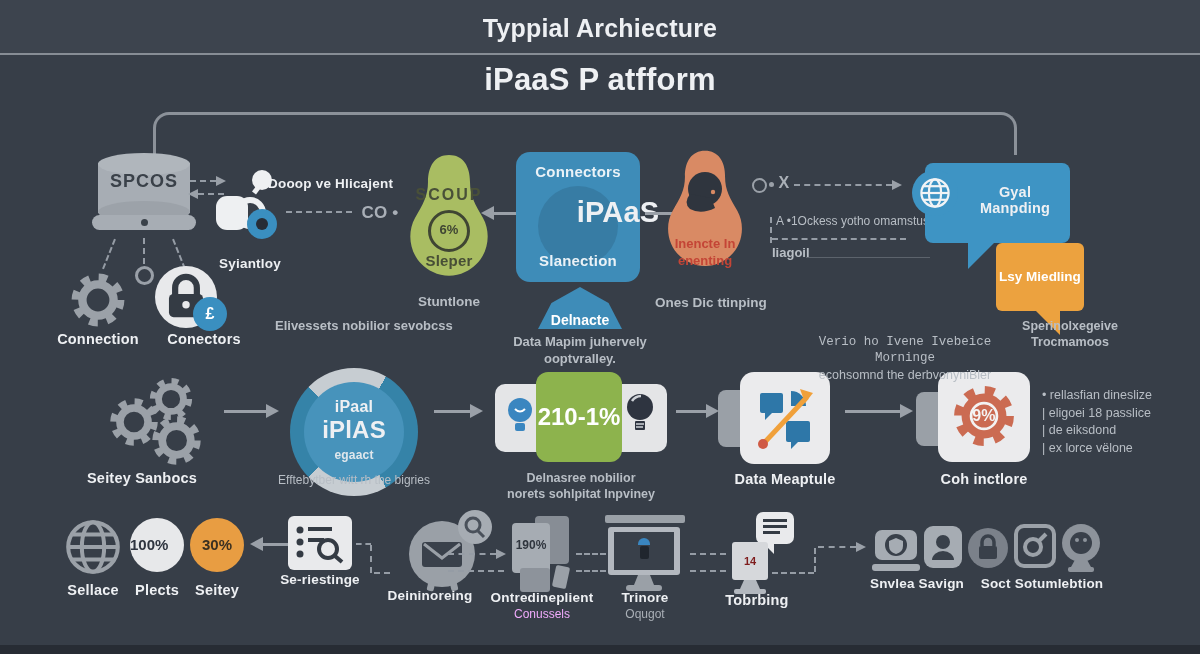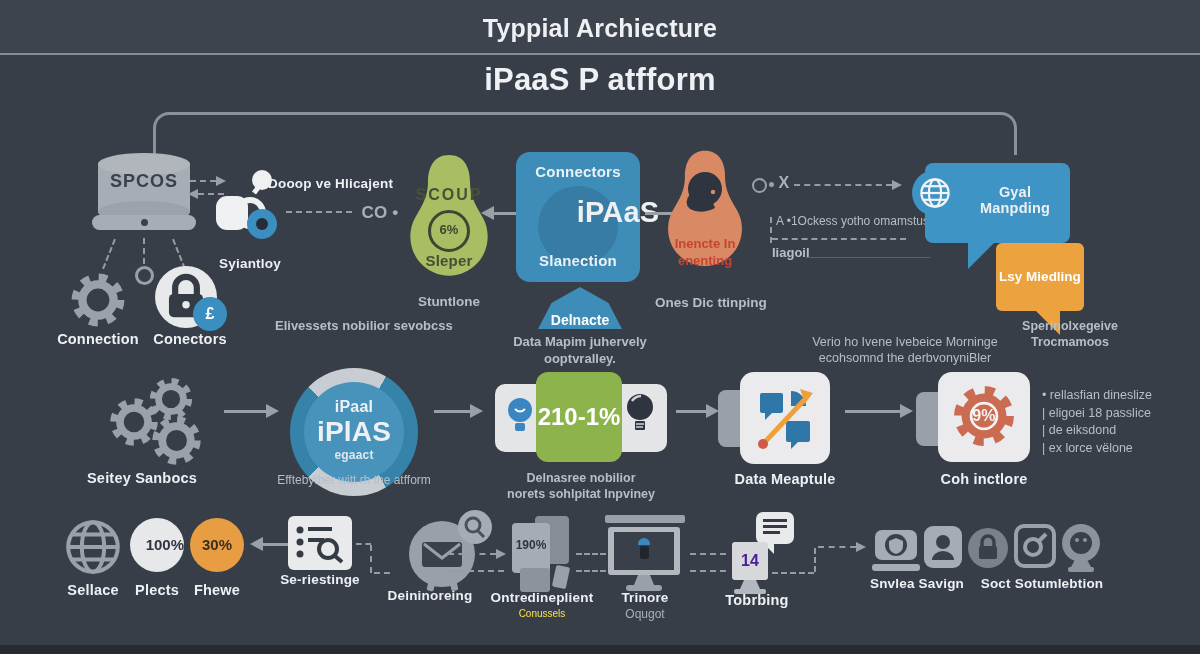--- a/index.html
+++ b/index.html
@@ -96,21 +96,21 @@
   <div class="abs circle" style="left:155px;top:266px;width:62px;height:62px;background:#e8e9eb;">
     <svg viewBox="0 0 40 40" width="62" height="62">
       <path d="M13,19 v-5 a7,7 0 0 1 14,0 v5" fill="none" stroke="#343b44" stroke-width="4"></path>
       <rect x="9" y="18" width="22" height="15" rx="3" fill="#343b44"></rect>
       <circle cx="20" cy="25" r="2.4" fill="#e8e9eb"></circle>
     </svg>
   </div>
   <div class="abs circle" style="left:193px;top:297px;width:34px;height:34px;background:#3a8fc0;text-align:center;">
     <span style="color:#fff;font-weight:700;font-size:16px;line-height:34px;">£</span>
   </div>
-  <div class="lbl" style="left:146px;top:331px;width:88px;">Conectors</div>
+  <div class="lbl" style="left:160px;top:331px;width:88px;">Conectors</div>
 
   <div class="cap" style="left:275px;top:318px;width:210px;text-align:left;font-size:13px;">Elivessets nobilior sevobcss</div>
 
   <div class="abs" style="left:403px;top:152px;width:92px;height:132px;color:#a9bd62;">
     <svg viewBox="0 0 92 132" width="92" height="132">
         <use href="#blob-sym"></use>
       </svg>
   </div>
   <div class="lbl" style="left:403px;top:186px;width:92px;color:#495038;font-size:16px;letter-spacing:2px;">SCOUP</div>
   <div class="abs circle" style="left:428px;top:210px;width:36px;height:36px;border:3px solid #3f4533;text-align:center;">
@@ -196,24 +196,24 @@
     </svg>
   </div>
   <div class="lbl" style="left:82px;top:470px;width:120px;">Seitey Sanbocs</div>
 
   <div class="sline" style="left:224px;top:410px;width:42px;"></div>
   <div class="arr-r" style="left:266px;top:404px;"></div>
 
   <div class="abs circle" style="left:290px;top:368px;width:128px;height:128px;background:conic-gradient(#c7cdd2 0deg 30deg,#3583a8 30deg 150deg,#c7cdd2 150deg 225deg,#3583a8 225deg 315deg,#c7cdd2 315deg 360deg);">
     <div class="abs circle" style="left:14px;top:14px;width:100px;height:100px;background:#4793bb;"></div>
     <div class="lbl" style="left:0;top:30px;width:128px;font-size:16px;">iPaal</div>
-    <div class="lbl" style="left:0;top:48px;width:128px;font-size:28px;">iPlAS</div>
+    <div class="lbl" style="left:0;top:48px;width:128px;font-size:24px;">iPlAS</div>
     <div class="lbl" style="left:0;top:80px;width:128px;font-size:12px;color:#dfe7ec;">egaact</div>
   </div>
-  <div class="cap plain" style="left:272px;top:473px;width:164px;font-size:12px;">Efftebytber witt rh the atfform</div>
+  <div class="cap plain" style="left:272px;top:473px;width:164px;font-size:12px;">Efftebytber witt rh the bigries</div>
 
   <div class="sline" style="left:434px;top:410px;width:36px;"></div>
   <div class="arr-r" style="left:470px;top:404px;"></div>
 
   <div class="abs" style="left:495px;top:384px;width:172px;height:68px;background:#e4e5e7;border-radius:10px;"></div>
   <div class="abs" style="left:505px;top:396px;width:30px;height:44px;">
     <svg viewBox="0 0 30 44" width="30" height="44">
       <circle cx="15" cy="14" r="12" fill="#3a86c0"></circle>
       <path d="M10,13 q5,5 10,0" fill="none" stroke="#fff" stroke-width="2"></path>
       <rect x="10" y="27" width="10" height="8" rx="2" fill="#3a86c0"></rect>
@@ -271,40 +271,40 @@
   <div class="lbl" style="left:932px;top:471px;width:104px;text-align:center;">Coh inctlore</div>
 
   <div class="cap plain" style="left:1042px;top:388px;width:150px;text-align:left;font-size:12.5px;line-height:1.25;">
     <span style="display:block;margin-bottom:2px;">•  rellasfian dineslize</span>
     <span style="display:block;margin-bottom:2px;">|  eligoei 18  passlice</span>
     <span style="display:block;margin-bottom:2px;">|  de eiksdond</span>
     <span style="display:block;">|  ex lorce vëlone</span>
   </div>
 
   <div class="cap plain" style="left:785px;top:334px;width:240px;font-size:12.5px;">
-    <span style="display:block;">Verio ho Ivene Ivebeice Morninge</span>
+    <span style="display:block;font-family:Liberation Mono, monospace;">Verio ho Ivene Ivebeice Morninge</span>
     <span style="display:block;">ecohsomnd the derbvonyniBler</span>
   </div>
 
   <div class="abs" style="left:62px;top:516px;width:62px;height:62px;color:#9ba1a8;">
     <svg viewBox="0 0 100 100" width="62" height="62">
         <use href="#globe-sym"></use>
       </svg>
   </div>
   <div class="lbl" style="left:52px;top:582px;width:82px;">Sellace</div>
 
-  <div class="abs circle" style="left:130px;top:518px;width:54px;height:54px;background:#e7e8ea;text-align:right;">
+  <div class="abs circle" style="left:130px;top:518px;width:54px;height:54px;background:#e7e8ea;text-align:left;">
     <span style="color:#2f3540;font-weight:700;font-size:15px;line-height:54px;">100%</span>
   </div>
   <div class="lbl" style="left:122px;top:582px;width:70px;">Plects</div>
 
   <div class="abs circle" style="left:190px;top:518px;width:54px;height:54px;background:#e89d42;text-align:center;">
     <span style="color:#3a3021;font-weight:700;font-size:15px;line-height:54px;">30%</span>
   </div>
-  <div class="lbl" style="left:182px;top:582px;width:70px;">Fhewe</div>
+  <div class="lbl" style="left:182px;top:582px;width:70px;">Seitey</div>
 
   <div class="arr-l" style="left:250px;top:537px;"></div>
   <div class="sline" style="left:263px;top:543px;width:28px;"></div>
 
   <div class="abs" style="left:288px;top:516px;width:64px;height:54px;background:#e9eaec;border-radius:6px;">
     <svg viewBox="0 0 52 42" width="52" height="42" style="margin:6px;">
       <circle cx="6" cy="8" r="3.5" fill="#343b44"></circle>
       <circle cx="6" cy="20" r="3.5" fill="#343b44"></circle>
       <circle cx="6" cy="32" r="3.5" fill="#343b44"></circle>
       <rect x="14" y="5" width="24" height="4" fill="#343b44"></rect>
@@ -339,21 +339,21 @@
 
   <div class="abs" style="left:510px;top:514px;width:62px;height:80px;">
     <div class="abs" style="left:25px;top:2px;width:34px;height:48px;background:#878d95;border-radius:4px;"></div>
     <div class="abs" style="left:2px;top:9px;width:38px;height:50px;background:#a6acb3;border-radius:4px;text-align:center;">
       <span style="color:#2f353e;font-weight:700;font-size:12px;line-height:44px;">190%</span>
     </div>
     <div class="abs" style="left:10px;top:54px;width:30px;height:24px;background:#8d939b;border-radius:3px;"></div>
     <div class="abs" style="left:44px;top:52px;width:14px;height:22px;background:#9aa0a7;border-radius:2px;transform:rotate(12deg);"></div>
   </div>
   <div class="lbl sm" style="left:482px;top:590px;width:120px;text-align:center;">Ontredineplient</div>
-  <div class="cap plain" style="left:494px;top:607px;width:96px;font-size:10px;color:#fde047;">Conussels</div>
+  <div class="cap plain" style="left:494px;top:607px;width:96px;font-size:12px;color:#f0abfc;">Conussels</div>
 
   <div class="dline" style="left:576px;top:553px;width:30px;"></div>
   <div class="dline" style="left:576px;top:570px;width:30px;"></div>
 
   <div class="abs" style="left:604px;top:514px;width:82px;height:82px;">
     <div class="abs" style="left:1px;top:1px;width:80px;height:8px;background:#9aa0a7;border-radius:2px;"></div>
     <div class="abs" style="left:4px;top:13px;width:72px;height:48px;background:#b3b8bf;border-radius:3px;"></div>
     <div class="abs" style="left:10px;top:18px;width:60px;height:38px;background:#39404a;"></div>
     <div class="abs" style="left:32px;top:22px;width:16px;height:30px;">
       <div class="abs" style="left:2px;top:2px;width:12px;height:7px;background:#3a86c0;border-radius:6px 6px 0 0;"></div>
@@ -369,21 +369,21 @@
   <div class="dline" style="left:690px;top:570px;width:36px;"></div>
 
   <div class="abs" style="left:728px;top:510px;width:68px;height:88px;">
     <div class="abs" style="left:28px;top:2px;width:38px;height:32px;background:#e9eaec;border-radius:7px;">
       <div class="abs" style="left:7px;top:7px;width:24px;height:3px;background:#343b44;"></div>
       <div class="abs" style="left:7px;top:13px;width:24px;height:3px;background:#343b44;"></div>
       <div class="abs" style="left:7px;top:19px;width:17px;height:3px;background:#343b44;"></div>
     </div>
     <div class="abs" style="left:34px;top:32px;width:0;height:0;border-top:12px solid #e9eaec;border-left:12px solid transparent;"></div>
     <div class="abs" style="left:4px;top:32px;width:36px;height:38px;background:#d6d8db;border-radius:3px;text-align:center;">
-      <span style="color:#4c1d95;font-weight:700;font-size:16px;line-height:38px;">14</span>
+      <span style="color:#7f1d1d;font-weight:700;font-size:11px;line-height:38px;">14</span>
     </div>
     <div class="abs" style="left:12px;top:70px;width:20px;height:9px;background:#b3b8bf;clip-path:polygon(20% 0,80% 0,100% 100%,0 100%);"></div>
     <div class="abs" style="left:6px;top:79px;width:32px;height:5px;background:#b3b8bf;border-radius:2px;"></div>
   </div>
   <div class="lbl" style="left:716px;top:592px;width:82px;">Tobrbing</div>
 
   <div class="dline" style="left:772px;top:572px;width:42px;"></div>
   <div class="dvline" style="left:814px;top:548px;height:24px;"></div>
   <div class="dline" style="left:818px;top:546px;width:38px;"></div>
   <div class="arr-r sm" style="left:856px;top:542px;"></div>

